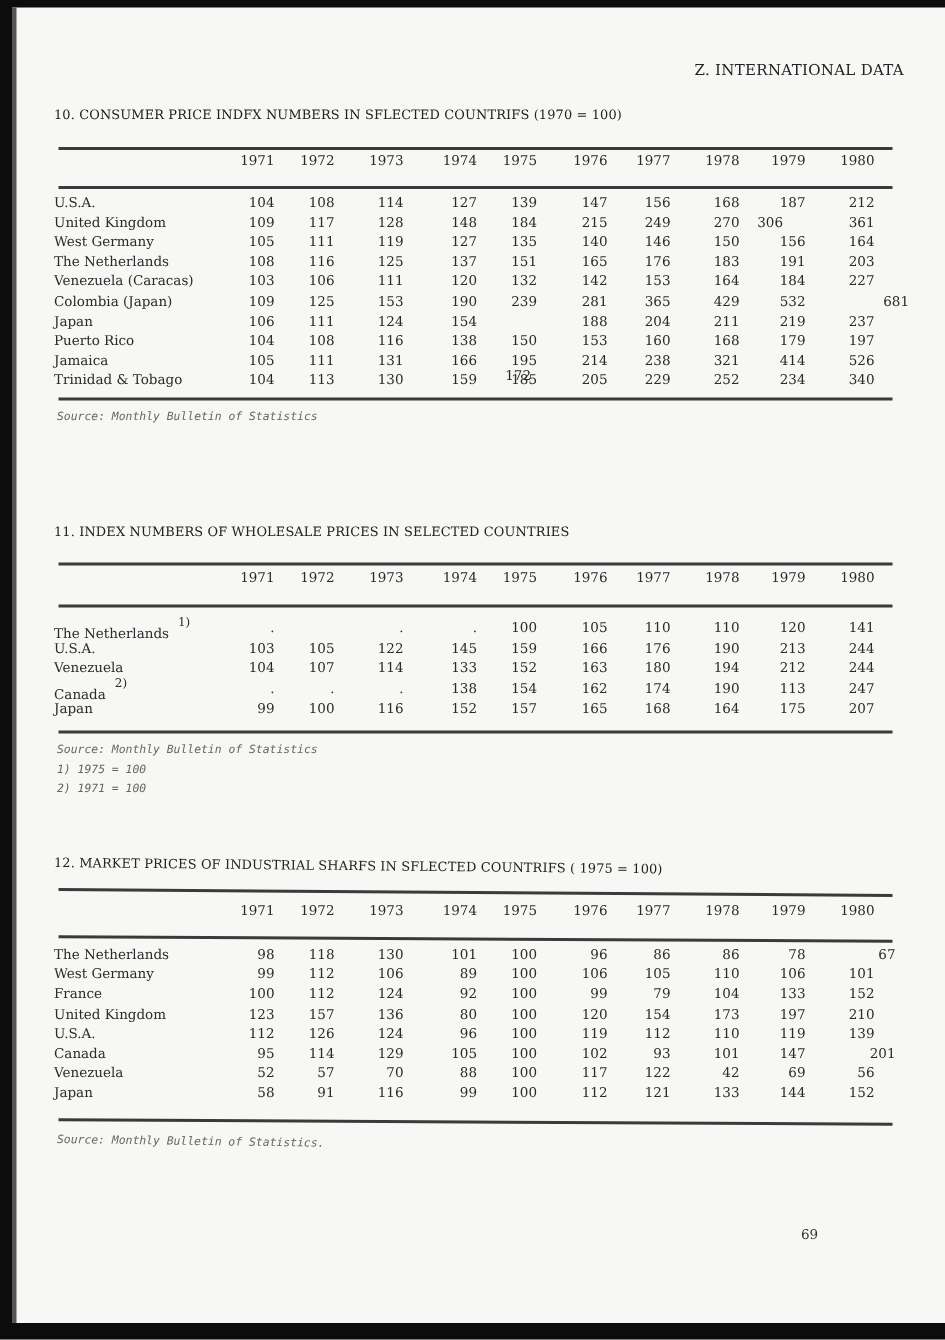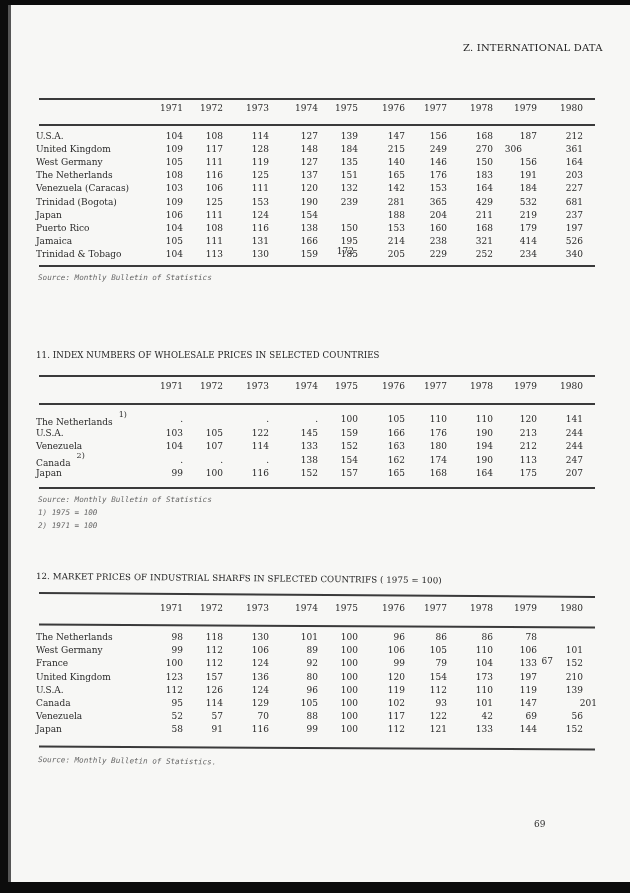--- a/index.html
+++ b/index.html
@@ -33,20 +33,21 @@
       font-style: italic; font-size: 7.6px; color: #666; white-space: nowrap;
     }
     .page-number { position: absolute; left: 523px; top: 814px; font-size: 9px; color: #333; }
   </style>
 </head>
 <body>
 
 <div class="page">
   <div class="header-right">Z. INTERNATIONAL DATA</div>
 
+  <div class="table-title" style="left:25px;top:67px;">10. CONSUMER PRICE INDFX NUMBERS IN SFLECTED COUNTRIFS (1970 = 100)</div>
   <div class="rule" style="left:28px;top:93px;width:556px;"></div>
   <div class="yearrow" id="yr0" style="left:0;top:98px;">
       <span style="left: 138px;">1971</span>
       <span style="left: 178px;">1972</span>
       <span style="left: 224px;">1973</span>
       <span style="left: 273px;">1974</span>
       <span style="left: 313px;">1975</span>
       <span style="left: 360px;">1976</span>
       <span style="left: 402px;">1977</span>
       <span style="left: 448px;">1978</span>
@@ -114,31 +115,31 @@
         <span class="v" style="left: 199px;">111</span>
         <span class="v" style="left: 248px;">120</span>
         <span class="v" style="left: 288px;">132</span>
         <span class="v" style="left: 335px;">142</span>
         <span class="v" style="left: 377px;">153</span>
         <span class="v" style="left: 423px;">164</span>
         <span class="v" style="left: 467px;">184</span>
         <span class="v" style="left: 513px;">227</span>
       </div>
       <div class="datarow" style="left: 25px; top: 191.5px;">
-        <span class="lbl"><span>Trinidad (Bogota)</span></span>
+        <span class="lbl"><span>Colombia (Japan)</span></span>
         <span class="v" style="left: 113px;">109</span>
         <span class="v" style="left: 153px;">125</span>
         <span class="v" style="left: 199px;">153</span>
         <span class="v" style="left: 248px;">190</span>
         <span class="v" style="left: 288px;">239</span>
         <span class="v" style="left: 335px;">281</span>
         <span class="v" style="left: 377px;">365</span>
         <span class="v" style="left: 423px;">429</span>
         <span class="v" style="left: 467px;">532</span>
-        <span class="v" style="left: 513px;">681</span>
+        <span class="v" style="left: 536px;">681</span>
       </div>
       <div class="datarow" style="left: 25px; top: 204.6px;">
         <span class="lbl"><span>Japan</span></span>
         <span class="v" style="left: 113px;">106</span>
         <span class="v" style="left: 153px;">111</span>
         <span class="v" style="left: 199px;">124</span>
         <span class="v" style="left: 248px;">154</span>
         <span class="v" style="left: 284px; margin-top: 36px;">172</span>
         <span class="v" style="left: 335px;">188</span>
         <span class="v" style="left: 377px;">204</span>
@@ -296,21 +297,21 @@
         <span class="lbl"><span>The Netherlands</span></span>
         <span class="v" style="left: 113px;">98</span>
         <span class="v" style="left: 153px;">118</span>
         <span class="v" style="left: 199px;">130</span>
         <span class="v" style="left: 248px;">101</span>
         <span class="v" style="left: 288px;">100</span>
         <span class="v" style="left: 335px;">96</span>
         <span class="v" style="left: 377px;">86</span>
         <span class="v" style="left: 423px;">86</span>
         <span class="v" style="left: 467px;">78</span>
-        <span class="v" style="left: 483px; margin-top: 24px;">67</span>
+        <span class="v" style="left: 527px;">67</span>
       </div>
       <div class="datarow" style="left: 25px; top: 640.2px;">
         <span class="lbl"><span>West Germany</span></span>
         <span class="v" style="left: 113px;">99</span>
         <span class="v" style="left: 153px;">112</span>
         <span class="v" style="left: 199px;">106</span>
         <span class="v" style="left: 248px;">89</span>
         <span class="v" style="left: 288px;">100</span>
         <span class="v" style="left: 335px;">106</span>
         <span class="v" style="left: 377px;">105</span>

